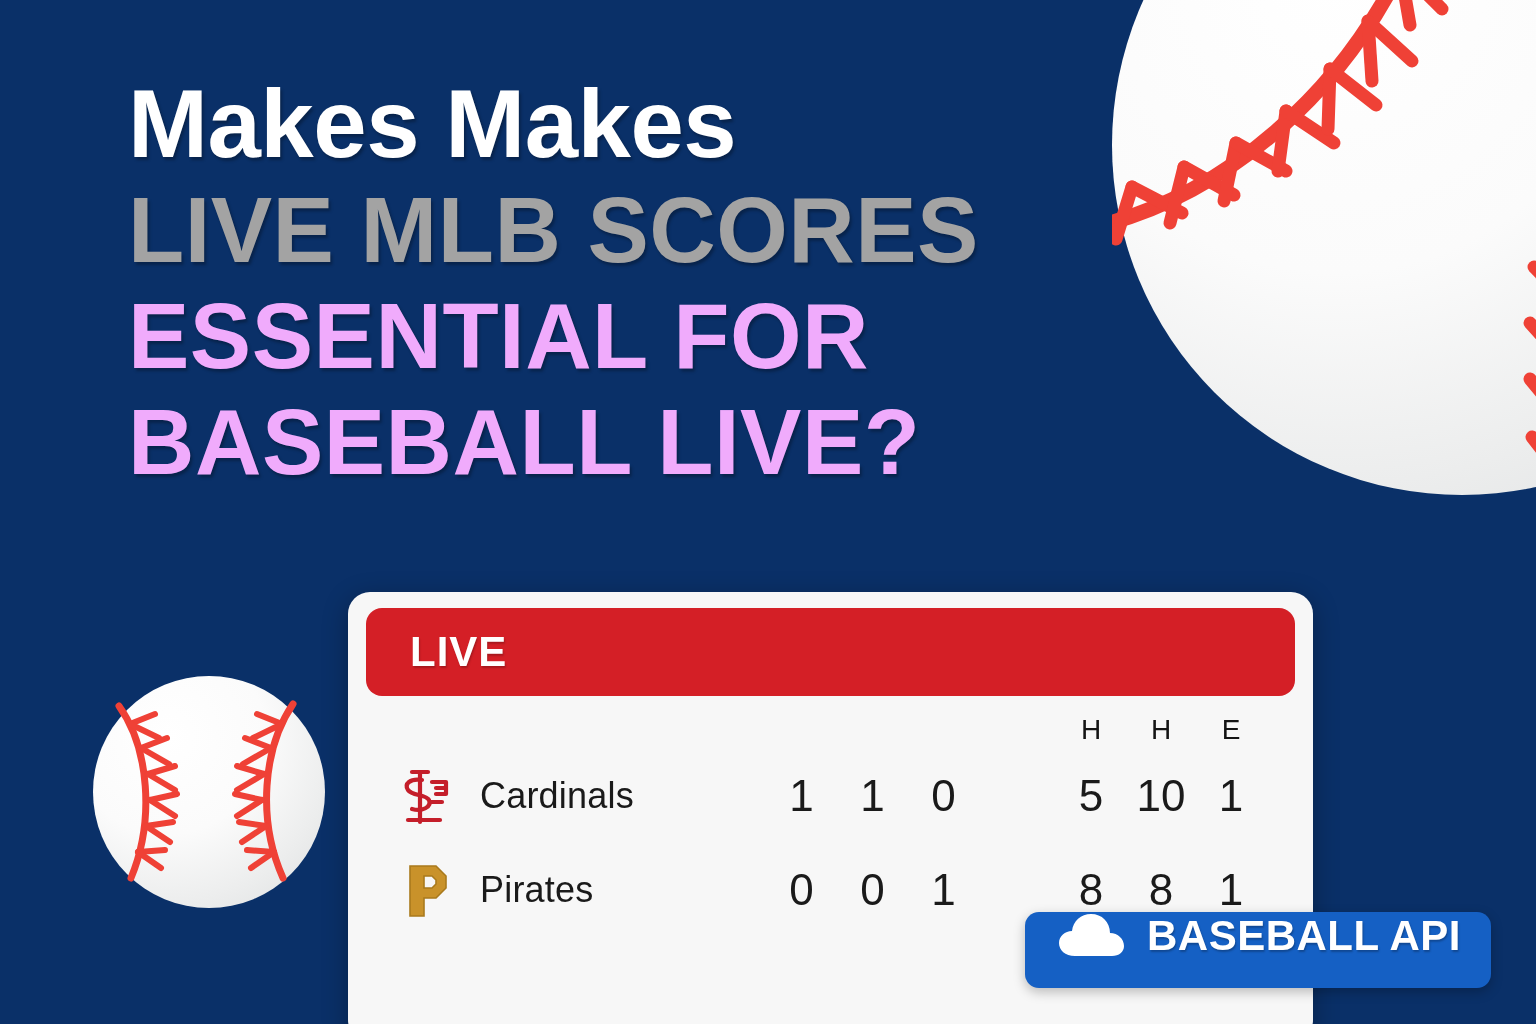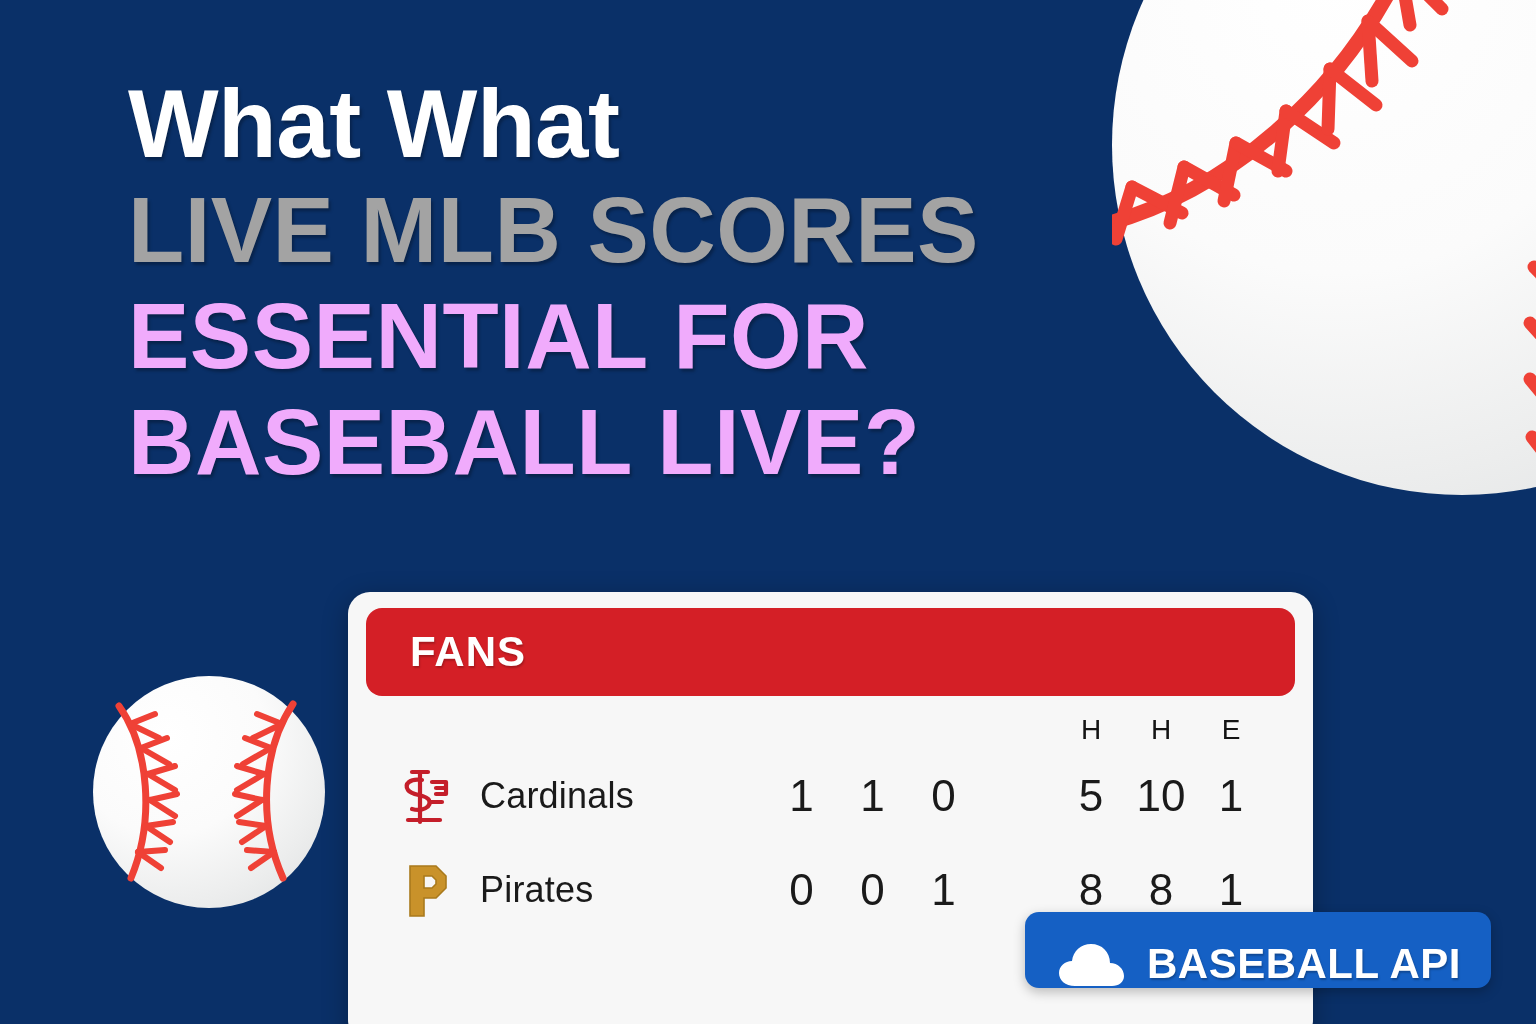--- a/index.html
+++ b/index.html
@@ -178,21 +178,21 @@
   
   .api-badge {
     position: absolute;
     left: 1025px;
     top: 912px;
     width: 466px;
     height: 76px;
     background: #1560c4;
     border-radius: 14px;
     display: flex;
-    align-items: flex-end;
+    align-items: flex-start;
     box-shadow: 0 4px 12px rgba(0,0,0,0.25);
   }
   .cloud-icon {
     margin-left: 34px;
     width: 66px;
     height: 46px;
     flex: none;
   }
   .api-label {
     color: #ffffff;
@@ -292,30 +292,30 @@
           <path d="M169 124 L 144 140"></path>
         <path d="M173 150 L 146 146"></path>
           <path d="M173 150 L 149 166"></path>
         <path d="M181 176 L 154 174"></path>
           <path d="M181 176 L 158 192"></path>
       </g>
     </svg>
   </div>
 
   <div class="headline">
-    <span class="hl-line hl-1">What What</span>
+    <span class="hl-line hl-1">Makes Makes</span>
     <span class="hl-line hl-2">LIVE MLB SCORES</span>
     <span class="hl-line hl-3">ESSENTIAL FOR</span>
     <span class="hl-line hl-4">BASEBALL LIVE?</span>
   </div>
 
   <div class="score-card">
 
     <div class="live-banner">
-      <span class="live-text">FANS</span>
+      <span class="live-text">LIVE</span>
     </div>
 
     <div class="score-body">
 
       <div class="col-headers">
         <span>H</span>
         <span>H</span>
         <span>E</span>
       </div>
 

